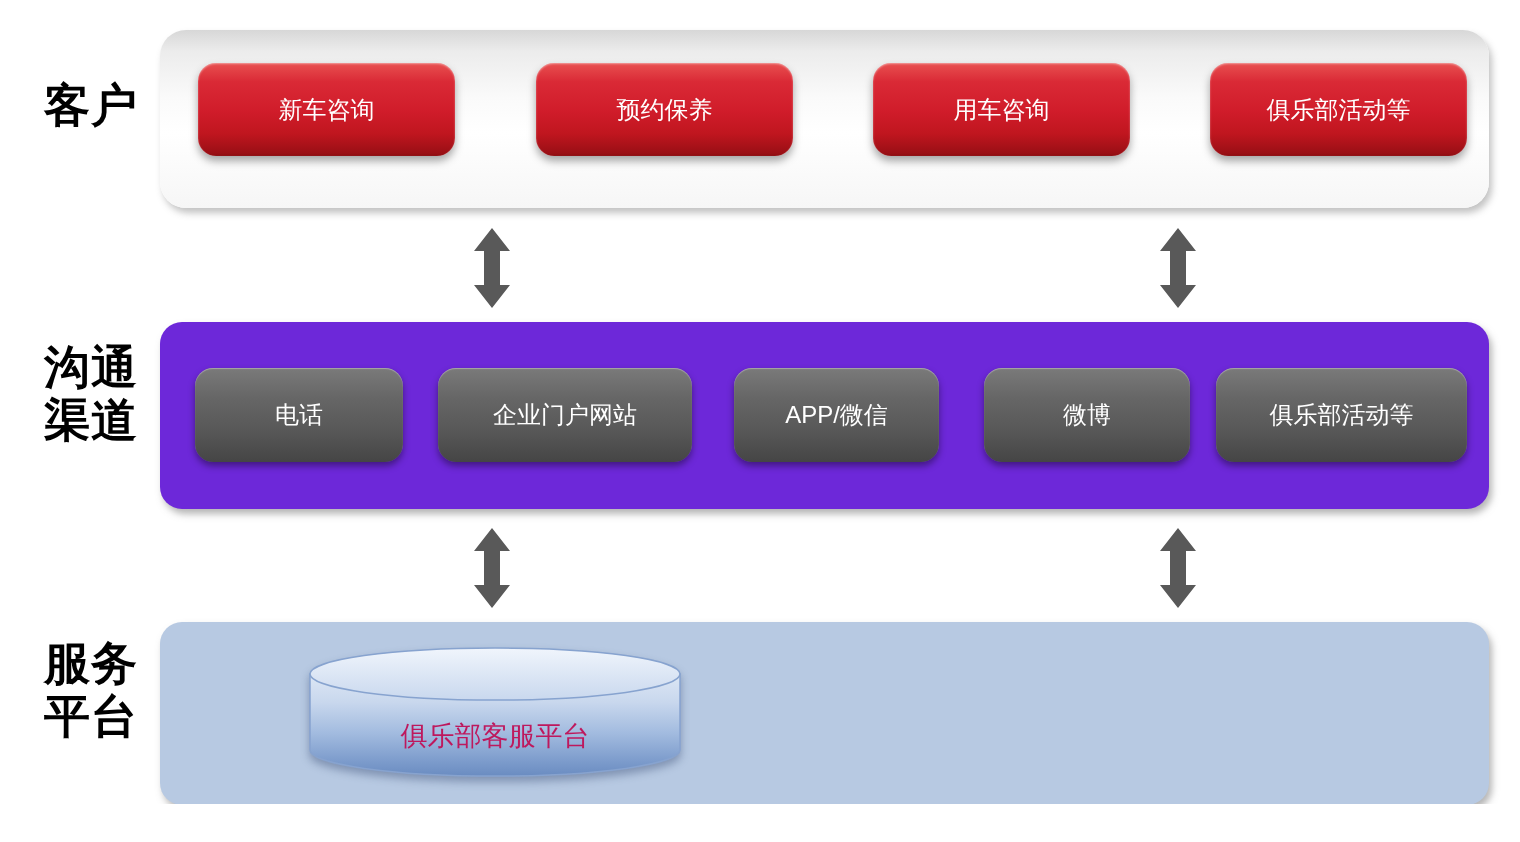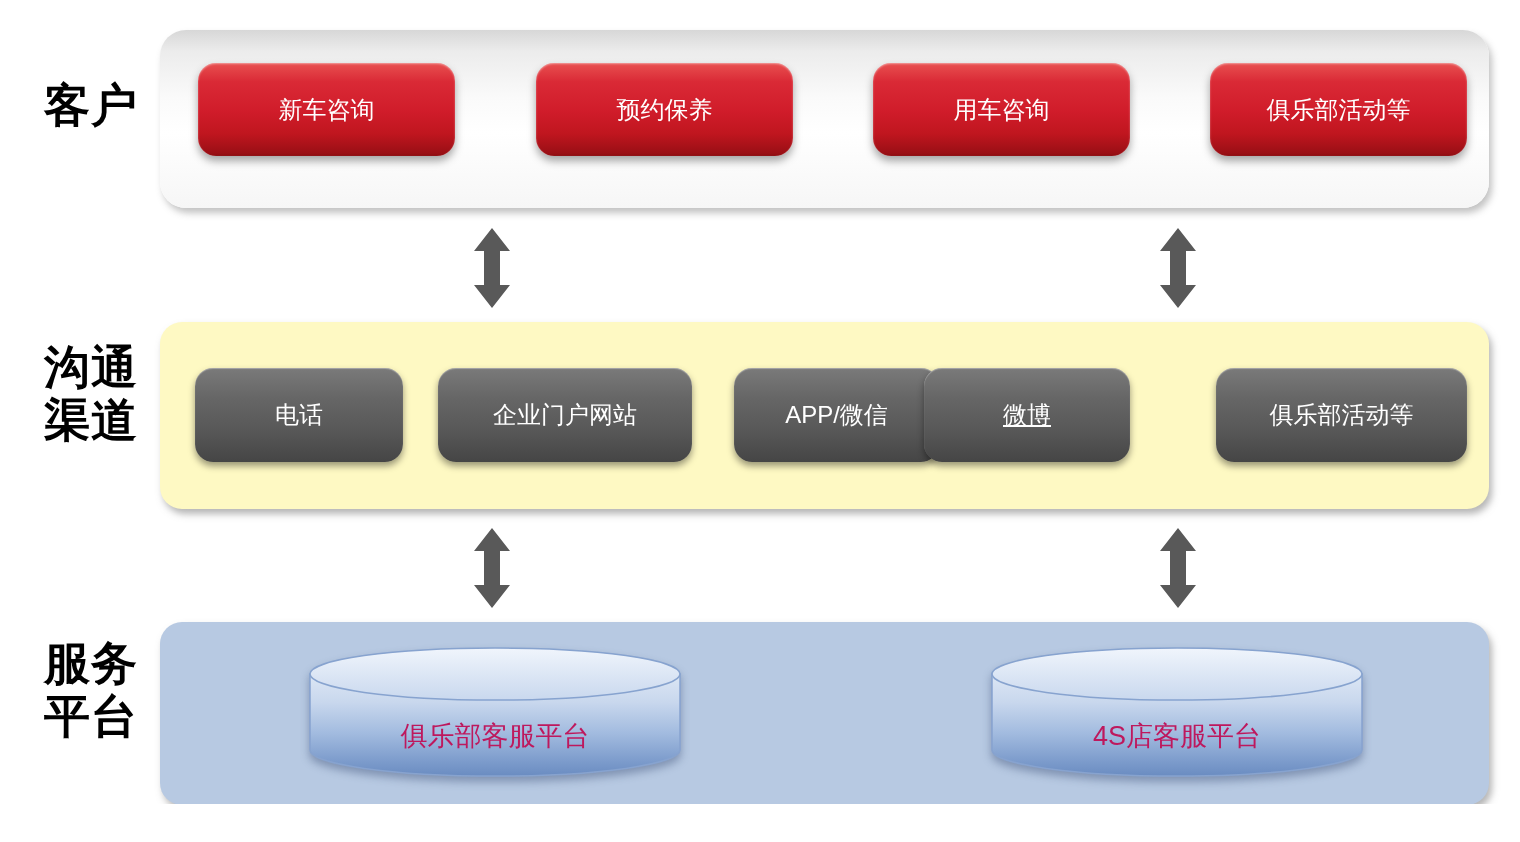--- a/index.html
+++ b/index.html
@@ -35,21 +35,21 @@
   }
   #band-customer {
     top: 30px; height: 178px;
     border-radius: 26px;
     background: linear-gradient(180deg, #d7d7d7 0%, #ececec 12%, #fafafa 38%, #ffffff 58%, #f6f6f6 100%);
     box-shadow: 3px 5px 7px rgba(120,120,120,0.45);
   }
   #band-channels {
     top: 322px; height: 187px;
     border-radius: 22px;
-    background: #fef9c3;
+    background: #6d28d9;
     box-shadow: 3px 5px 7px rgba(110,110,110,0.5);
   }
   #band-platform {
     top: 622px; height: 183px;
     border-radius: 22px;
     background: #b7c9e2;
     box-shadow: 3px 5px 7px rgba(110,110,110,0.5);
   }
 
   
@@ -78,21 +78,21 @@
     border-radius: 18px;
     background: linear-gradient(180deg, #7a7a7a 0%, #666666 32%, #575757 68%, #454545 100%);
     box-shadow: 0 4px 7px rgba(0,0,0,0.4), inset 0 1px 1px rgba(255,255,255,0.35);
     color: #ffffff;
     display: flex; align-items: center; justify-content: center;
     font-size: 24px;
   }
   #gray-btn-0 { left: 35px;   width: 208px; }
   #gray-btn-1 { left: 278px;  width: 254px; }
   #gray-btn-2 { left: 574px;  width: 205px; }
-  #gray-btn-3 { left: 764px;  width: 206px; text-decoration: underline; }
+  #gray-btn-3 { left: 824px;  width: 206px; }
   #gray-btn-4 { left: 1056px; width: 251px; }
 
   
   .v-arrow {
     position: absolute;
     width: 40px; height: 80px;
   }
   #arrow-top-left  { left: 472px;  top: 228px; }
   #arrow-top-right { left: 1158px; top: 228px; }
   #arrow-bot-left  { left: 472px;  top: 528px; }
@@ -181,22 +181,15 @@
   </div>
 
   <div class="band" id="band-platform">
     <div class="cylinder" id="cylinder-0">
       <svg viewBox="0 0 374 132" width="374" height="132">
         <path d="M 2 28 L 2 104 A 185 26 0 0 0 372 104 L 372 28 Z" fill="url(#cylBody)" stroke="#87a3cf" stroke-width="1.5"></path>
         <ellipse cx="187" cy="28" rx="185" ry="26" fill="url(#cylTop)" stroke="#87a3cf" stroke-width="1.5"></ellipse>
       </svg>
       <div class="cylinder-label">俱乐部客服平台</div>
     </div>
-    <div class="cylinder" id="cylinder-1">
-      <svg viewBox="0 0 374 132" width="374" height="132">
-        <path d="M 2 28 L 2 104 A 185 26 0 0 0 372 104 L 372 28 Z" fill="url(#cylBody)" stroke="#87a3cf" stroke-width="1.5"></path>
-        <ellipse cx="187" cy="28" rx="185" ry="26" fill="url(#cylTop)" stroke="#87a3cf" stroke-width="1.5"></ellipse>
-      </svg>
-      <div class="cylinder-label">4S店客服平台</div>
-    </div>
   </div>
 
 </div>
 
 </body></html>

